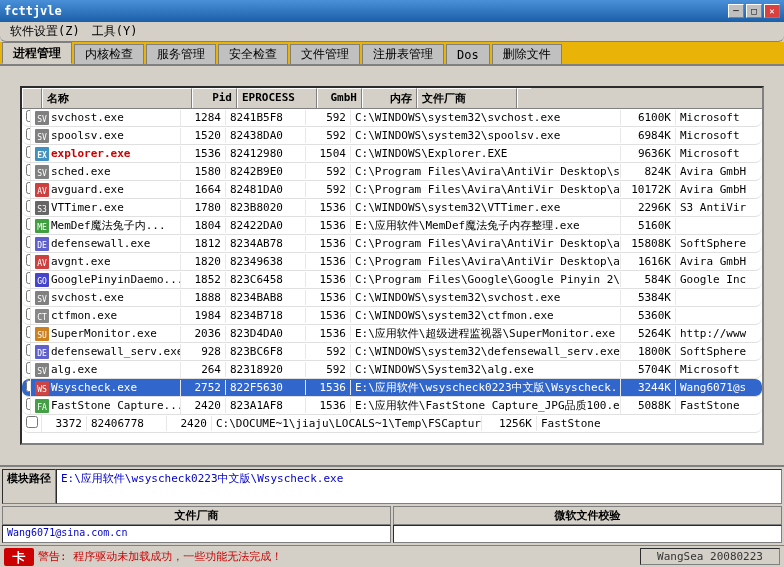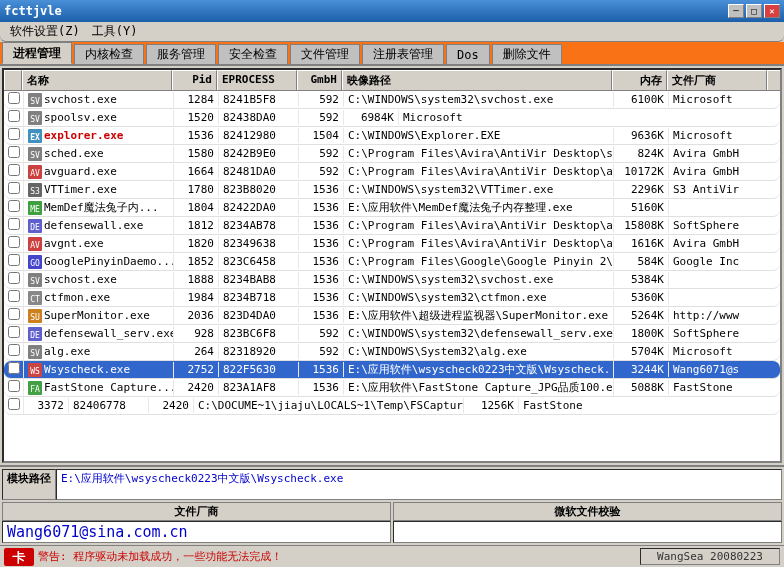--- a/index.html
+++ b/index.html
@@ -58,21 +58,21 @@
       border-radius: 6px;
     }
     .menu-item {
       padding: 2px 6px;
       cursor: pointer;
       font-size: 12px;
     }
 
     
     .tab-bar {
-      background: #f97316;
+      background: #eab308;
       height: 24px;
       display: flex;
       align-items: flex-end;
       padding: 0 2px;
       border-bottom: 2px solid #808080;
     }
     .tab {
       padding: 3px 10px;
       border: 1px solid #808080;
       border-bottom: none;
@@ -87,21 +87,21 @@
     .tab.active {
       background: #d4d0c8;
       border-bottom: 1px solid #d4d0c8;
       font-weight: bold;
       height: 22px;
     }
 
     
     .main-content {
       background: #d4d0c8;
-      padding: 2px;
+      padding: 20px;
       height: calc(567px - 22px - 20px - 24px - 80px - 22px);
     }
 
     
     .table-container {
       border: 2px inset #808080;
       background: white;
       overflow: hidden;
       height: 100%;
       display: flex;
@@ -217,21 +217,21 @@
       border: 1px solid #808080;
       padding: 1px 4px;
       font-size: 11px;
       font-weight: bold;
       background: #d4d0c8;
       text-align: center;
     }
     .info-col-value {
       border: 1px inset #808080;
       padding: 1px 4px;
-      font-size: 15px;
+      font-size: 10px;
       background: white;
       flex: 1;
       color: #0000cc;
     }
 
     
     .status-bar {
       height: 22px;
       background: #d4d0c8;
       border-top: 1px solid #808080;
@@ -297,21 +297,20 @@
 
 <div class="main-content">
   <div class="table-container">
 
     <div class="table-header">
       <div class="th" style="width:20px;"></div>
       <div class="th col-name">名称</div>
       <div class="th col-pid">Pid</div>
       <div class="th col-eprocess">EPROCESS</div>
       <div class="th col-ppid">GmbH</div>
-      <div class="th col-path">映像路径</div>
       <div class="th col-mem">内存</div>
       <div class="th col-vendor">文件厂商</div>
       <div class="th" style="width:14px;"></div>
     </div>
 
     <div class="table-body">
     <div class="table-row">
     <div class="td" style="width:20px;">
       <input type="checkbox" class="row-checkbox" style="">
     </div>
@@ -334,20 +333,21 @@
     </div>
     <div class="td col-name" style="">
       <svg class="row-icon" viewBox="0 0 14 14" style="display:inline-block;vertical-align:middle;margin-right:2px;">
         <rect width="14" height="14" fill="#808080" rx="1"></rect>
         <text x="7" y="11" text-anchor="middle" fill="white" font-size="8" font-family="monospace">SV</text>
       </svg>spoolsv.exe
     </div>
     <div class="td col-pid">1520</div>
     <div class="td col-eprocess">82438DA0</div>
     <div class="td col-ppid">592</div>
+    <div class="td col-path">C:\WINDOWS\system32\spoolsv.exe</div>
     <div class="td col-mem">6984K</div>
     <div class="td col-vendor">Microsoft</div>
   </div>
         <div class="table-row">
     <div class="td" style="width:20px;">
       <input type="checkbox" class="row-checkbox" style="">
     </div>
     <div class="td col-name" style="color:#cc0000;font-weight:bold;">
       <svg class="row-icon" viewBox="0 0 14 14" style="display:inline-block;vertical-align:middle;margin-right:2px;">
         <rect width="14" height="14" fill="#4090c0" rx="1"></rect>

